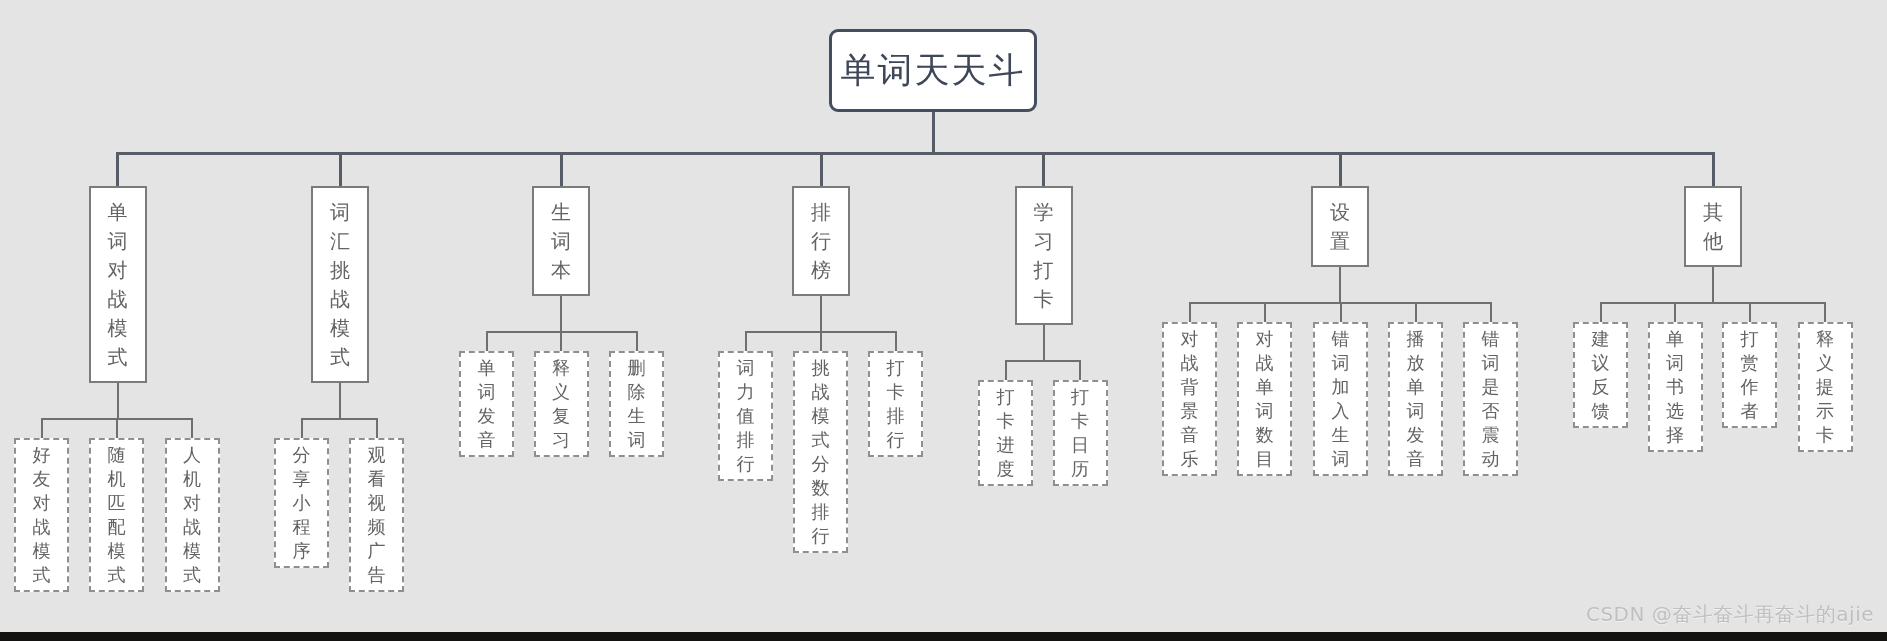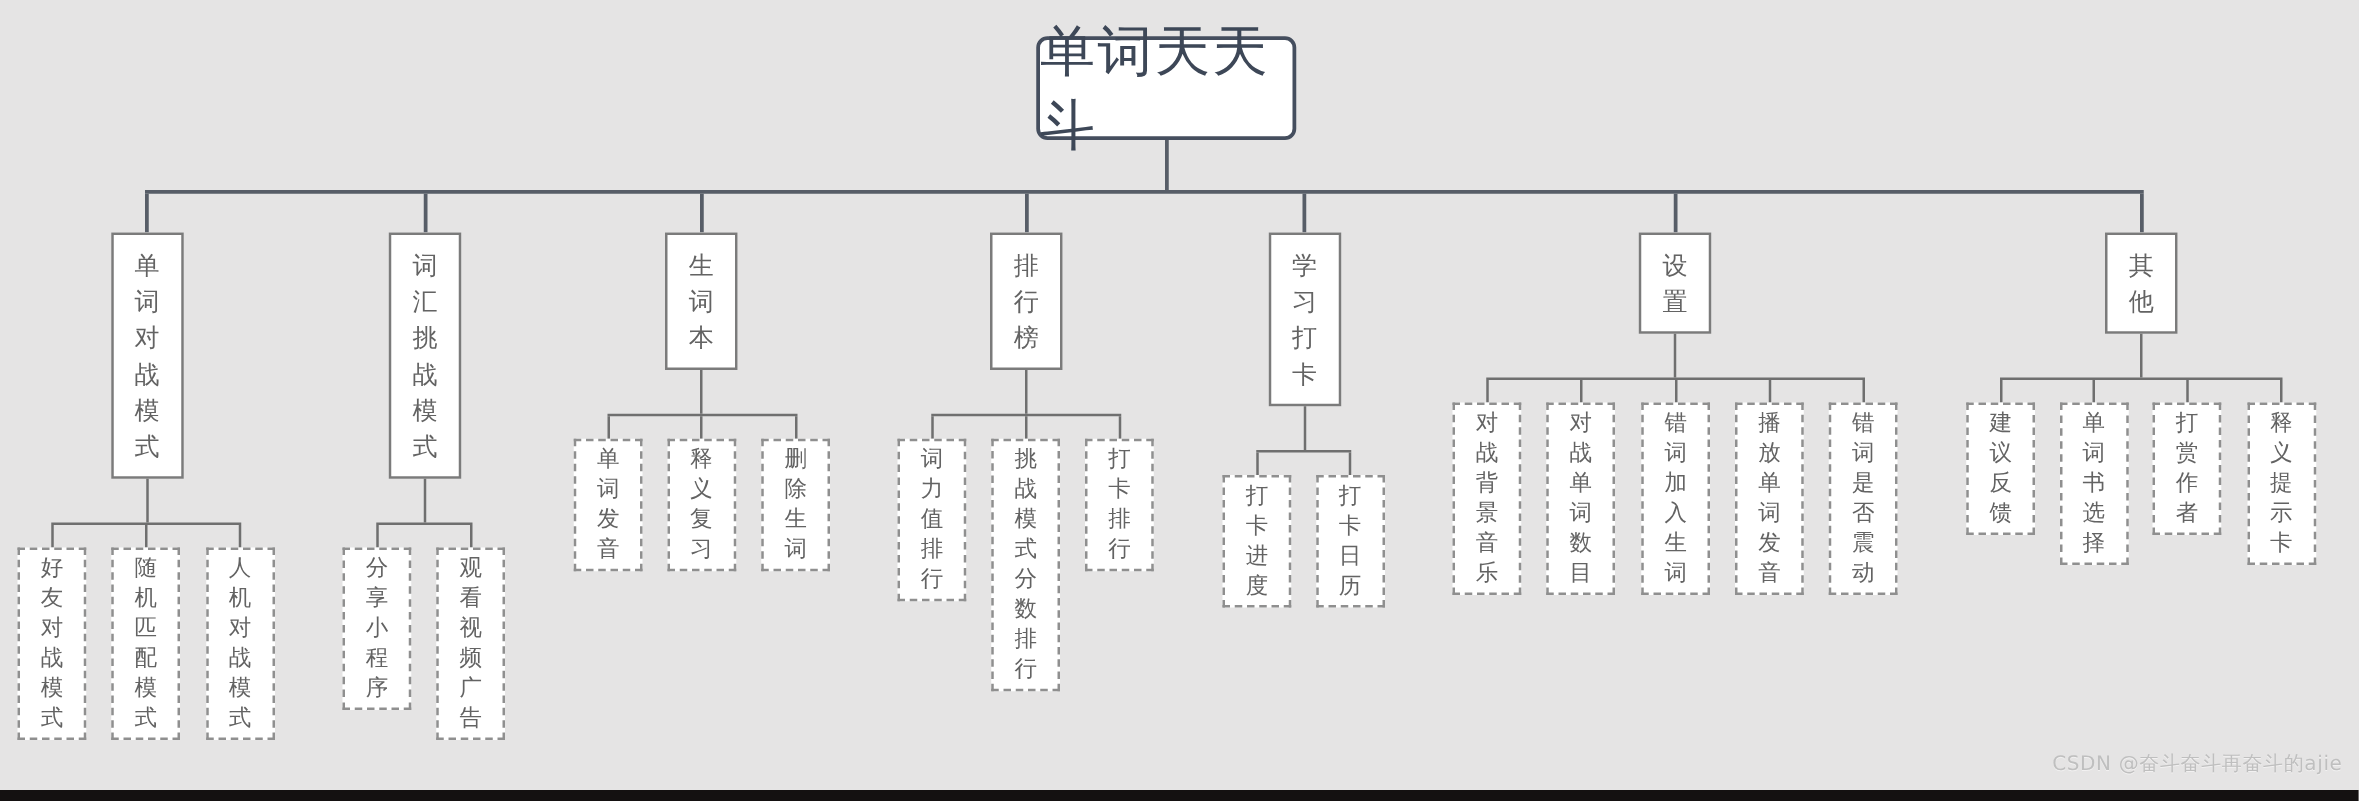--- a/index.html
+++ b/index.html
@@ -8,36 +8,36 @@
     position:relative;width:1887px;height:641px;background:#e5e4e4;overflow:hidden;
   }
   
   .line{position:absolute;background:#6f6f6f;}
   .line.main{background:#575d67;}
   
   .root-node{
     position:absolute;left:829px;top:29px;width:208px;height:83px;
     box-sizing:border-box;background:#ffffff;border:3px solid #454e5e;border-radius:9px;
     display:flex;align-items:center;justify-content:center;
-    font-size:44px;letter-spacing:2px;color:#3d4757;
+    font-size:35px;letter-spacing:2px;color:#3d4757;
   }
   
   .v{
     position:absolute;box-sizing:border-box;background:#ffffff;
     display:flex;flex-direction:column;align-items:center;justify-content:center;
     color:#636363;
   }
   .v .ch{display:block;text-align:center;}
   .l2{border:2px solid #7b7b7b;font-size:20px;}
   .l2 .ch{line-height:29px;height:29px;}
   .l3{border:2px dashed #8f8f8f;font-size:18px;}
   .l3 .ch{line-height:24px;height:24px;}
   
   .watermark{
-    position:absolute;top:601px;right:13px;font-size:16px;color:#bfbfbf;
+    position:absolute;top:601px;right:13px;font-size:20px;color:#bfbfbf;
     text-shadow:0 1px 0 #f2f1f1;letter-spacing:0.5px;white-space:nowrap;
   }
   .bottom-bar{position:absolute;left:0;top:632px;width:100%;height:9px;background:#141111;}
 </style>
 </head>
 <body>
 
 <div id="canvas">
   <div class="root-node">单词天天斗</div>
   <div class="watermark">CSDN @奋斗奋斗再奋斗的ajie</div>

